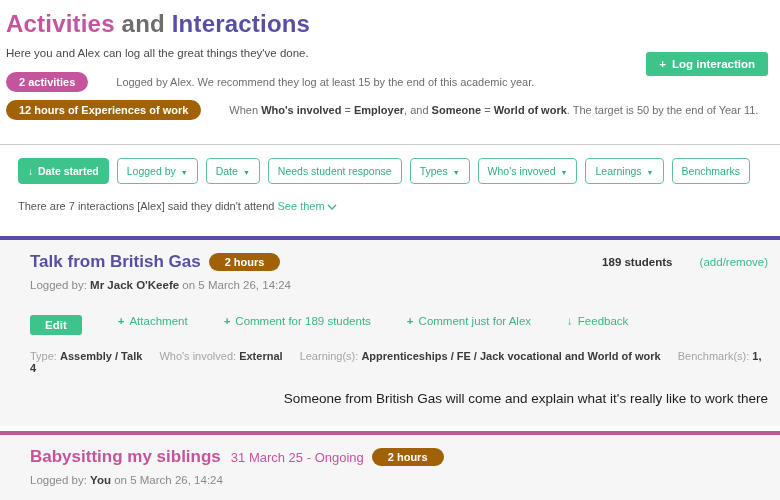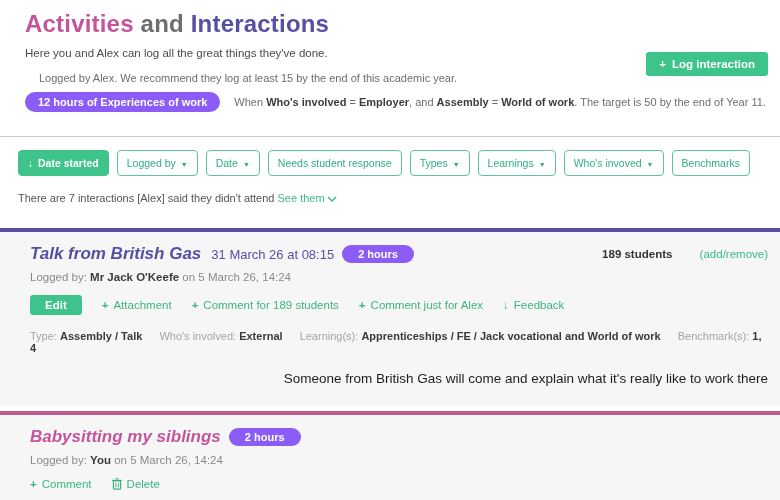--- a/index.html
+++ b/index.html
@@ -4,41 +4,41 @@
 <style>
   * { box-sizing: border-box; margin: 0; padding: 0; }
   html,body { width: 780px; height: 500px; }
   body {
     font-family: "Liberation Sans", "DejaVu Sans", sans-serif;
     background: #fff;
     color: #444;
     position: relative;
     overflow: hidden;
   }
-  .top { padding: 10px 12px 0 25px; }
+  .top { padding: 10px 12px 0 6px; }
   h1 { font-size: 24px; font-weight: 600; letter-spacing: .2px; margin-bottom: 9px; }
   .t-pink   { color: #c4549b; }
   .t-gray   { color: #6d6d6d; }
   .t-purple { color: #564fa3; }
   .subtitle { font-size: 11.5px; color: #4a4a4a; margin-bottom: 13px; }
 
   .log-btn {
     position: absolute; top: 52px; right: 12px;
     background: #3ec48a; color: #fff; border: none; border-radius: 3px;
     font-family: inherit; font-size: 11.5px; font-weight: bold;
     padding: 6px 13px; cursor: pointer; display: flex; gap: 6px; align-items: center;
   }
   .sum-row { display: flex; align-items: center; margin-bottom: 8px; }
   .pill {
     display: inline-block; border-radius: 11px; padding: 4px 13px;
     font-size: 11px; font-weight: bold; color: #fff; white-space: nowrap;
   }
   .pill-pink { background: #c4549b; }
-  .pill-gold { background: #8b5cf6; }
-  .sum-text { font-size: 11px; color: #6e6e6e; margin-left: 14px; }
+  .pill-gold { background: #a16207; }
+  .sum-text { font-size: 11px; color: #6e6e6e; margin-left: 28px; }
   .sum-text b { color: #3c3c3c; }
 
   .divider { border-top: 1px solid #cbcbcb; margin-top: 24px; }
 
   .filter-bar { display: flex; gap: 8px; padding: 13px 12px 0 18px; }
   .fbtn {
     background: #fff; border: 1px solid #5fc49c; color: #2fae80; border-radius: 4px;
     font-family: inherit; font-size: 10.5px; padding: 6px 9px; cursor: pointer;
     display: flex; align-items: center; gap: 5px; white-space: nowrap;
   }
@@ -50,31 +50,31 @@
   .see-them { color: #3cb98a; cursor: pointer; text-decoration: none; }
   .see-them svg { vertical-align: middle; margin-left: 2px; }
 
   .cards-area { margin-top: 24px; }
   .card { background: #f7f6f6; padding: 12px 12px 16px 30px; }
   .card-purple { border-top: 4px solid #564fa3; }
   .card-pink   { border-top: 4px solid #bd5a94; }
   .card-gap { height: 5px; background: #fff; }
 
   .card-head { display: flex; align-items: center; }
-  .card-title { font-size: 17px; font-weight: bold; font-style: italic; }
+  .card-title { font-size: 17px; font-weight: bold; }
   .card-date  { font-size: 13px; margin-left: 10px; }
   .pill-sm { padding: 3px 16px; margin-left: 8px; }
   .students { margin-left: auto; font-size: 11.5px; }
   .students-count { font-weight: bold; color: #333; }
   .students-action { color: #3cb98a; cursor: pointer; text-decoration: none; padding-left: 24px; }
 
   .logged { font-size: 11.5px; color: #8a8a8a; margin-top: 7px; }
   .logged b { color: #3c3c3c; text-align: center; }
 
-  .actions { display: flex; align-items: center; gap: 20px; margin-top: 12px; }
+  .actions { display: flex; align-items: flex-start; gap: 36px; margin-top: 24px; }
   .edit-btn {
     background: #3ec48a; color: #fff; border: none; border-radius: 3px;
     font-family: inherit; font-size: 11.5px; font-weight: bold; padding: 4px 15px; cursor: pointer;
   }
   .glink {
     color: #3cb583; font-size: 11.5px; cursor: pointer; text-decoration: none;
     display: flex; align-items: center; gap: 5px;
   }
   .glink-ic { font-weight: bold; }
   .glink svg { display: block; }
@@ -94,26 +94,27 @@
   <div class="top">
     <h1><span class="t-pink">Activities</span><span class="t-gray"> and </span><span class="t-purple">Interactions</span></h1>
     <p class="subtitle">Here you and Alex can log all the great things they've done.</p>
 
     <button class="log-btn">
         <span>+</span>
         <span>Log interaction</span>
       </button>
 
     <div class="sum-row">
+      <span class="pill pill-pink">2 activities</span>
       <span class="sum-text">Logged by Alex. We recommend they log at least 15 by the end of this academic year.</span>
     </div>
 
     <div class="sum-row">
       <span class="pill pill-gold">12 hours of Experiences of work</span>
-      <span class="sum-text"><span>When </span><b>Who's involved</b><span> = </span><b>Employer</b><span>, and </span><b>Assembly</b><span> = </span><b>World of work</b><span>. The target is 50 by the end of Year 11.</span></span>
+      <span class="sum-text"><span>When </span><b>Who's involved</b><span> = </span><b>Employer</b><span>, and </span><b>Someone</b><span> = </span><b>World of work</b><span>. The target is 50 by the end of Year 11.</span></span>
     </div>
   </div>
 
   <div class="divider"></div>
 
   <div class="filter-bar">
     <button class="fbtn fbtn-active">
         <span class="sort-ic">↓</span>
         <span>Date started</span>
       </button>
@@ -126,44 +127,43 @@
         <span class="caret">▼</span>
       </button>
     <button class="fbtn">
         <span>Needs student response</span>
       </button>
     <button class="fbtn">
         <span>Types</span>
         <span class="caret">▼</span>
       </button>
     <button class="fbtn">
+        <span>Who's invoved</span>
+        <span class="caret">▼</span>
+      </button>
+    <button class="fbtn">
         <span>Learnings</span>
-        <span class="caret">▼</span>
-      </button>
-    <button class="fbtn">
-        <span>Who's invoved</span>
         <span class="caret">▼</span>
       </button>
     <button class="fbtn">
         <span>Benchmarks</span>
       </button>
   </div>
 
   <div class="notice">
     <span>There are 7 interactions [Alex] said they didn't attend </span><a class="see-them"><span>See them</span><svg width="10" height="7" viewBox="0 0 10 7">
           <polyline points="1,1 5,5 9,1" fill="none" stroke="#3cb98a" stroke-width="1.4"></polyline>
         </svg></a>
   </div>
 
   <div class="cards-area">
 
     <section class="card card-purple">
       <div class="card-head">
         <h2 class="card-title t-purple">Talk from British Gas</h2>
-        <span class="card-date t-purple">31 March 26 at 08:15</span>
         <span class="pill pill-gold pill-sm">2 hours</span>
         <span class="students"><span class="students-count">189 students</span> <a class="students-action">(add/remove)</a></span>
       </div>
       <div class="logged"><span>Logged by: </span><b>Mr Jack O'Keefe</b><span> on 5 March 26, 14:24</span></div>
       <div class="actions">
         <button class="edit-btn">Edit</button>
         <a class="glink">
             <span class="glink-ic">+</span>
             <span>Attachment</span>
           </a>
@@ -187,20 +187,21 @@
         <span class="meta-item"><span class="meta-label">Benchmark(s):</span> <span class="meta-value">1, 4</span></span>
       </div>
       <p class="desc">Someone from British Gas will come and explain what it's really like to work there</p>
     </section>
 
     <div class="card-gap"></div>
 
     <section class="card card-pink">
       <div class="card-head">
         <h2 class="card-title t-pink">Babysitting my siblings</h2>
+        <span class="card-date t-pink">31 March 25 - Ongoing</span>
         <span class="pill pill-gold pill-sm">2 hours</span>
       </div>
       <div class="logged"><span>Logged by: </span><b>You</b><span> on 5 March 26, 14:24</span></div>
       <div class="actions">
         <a class="glink">
             <span class="glink-ic">+</span>
             <span>Comment</span>
           </a>
         <a class="glink">
             <svg width="10" height="12" viewBox="0 0 10 12">

